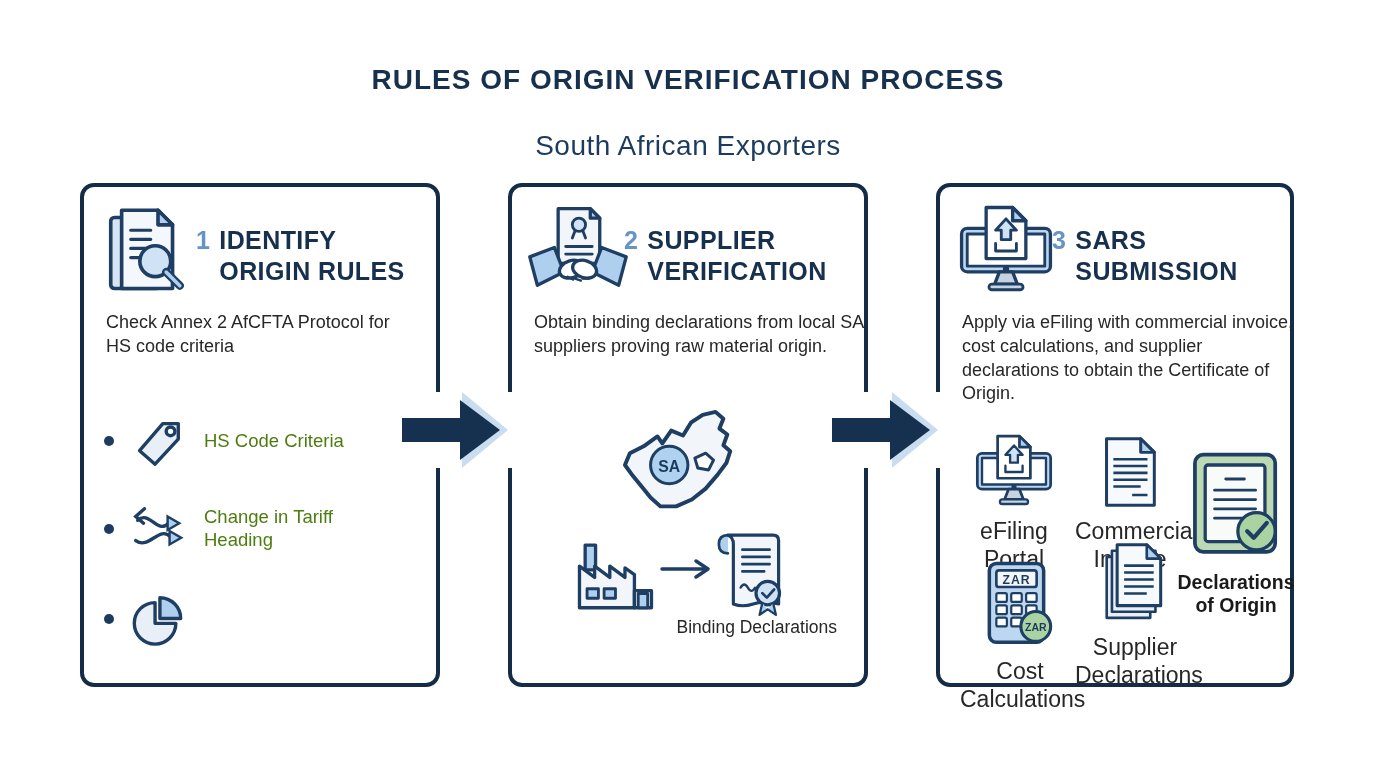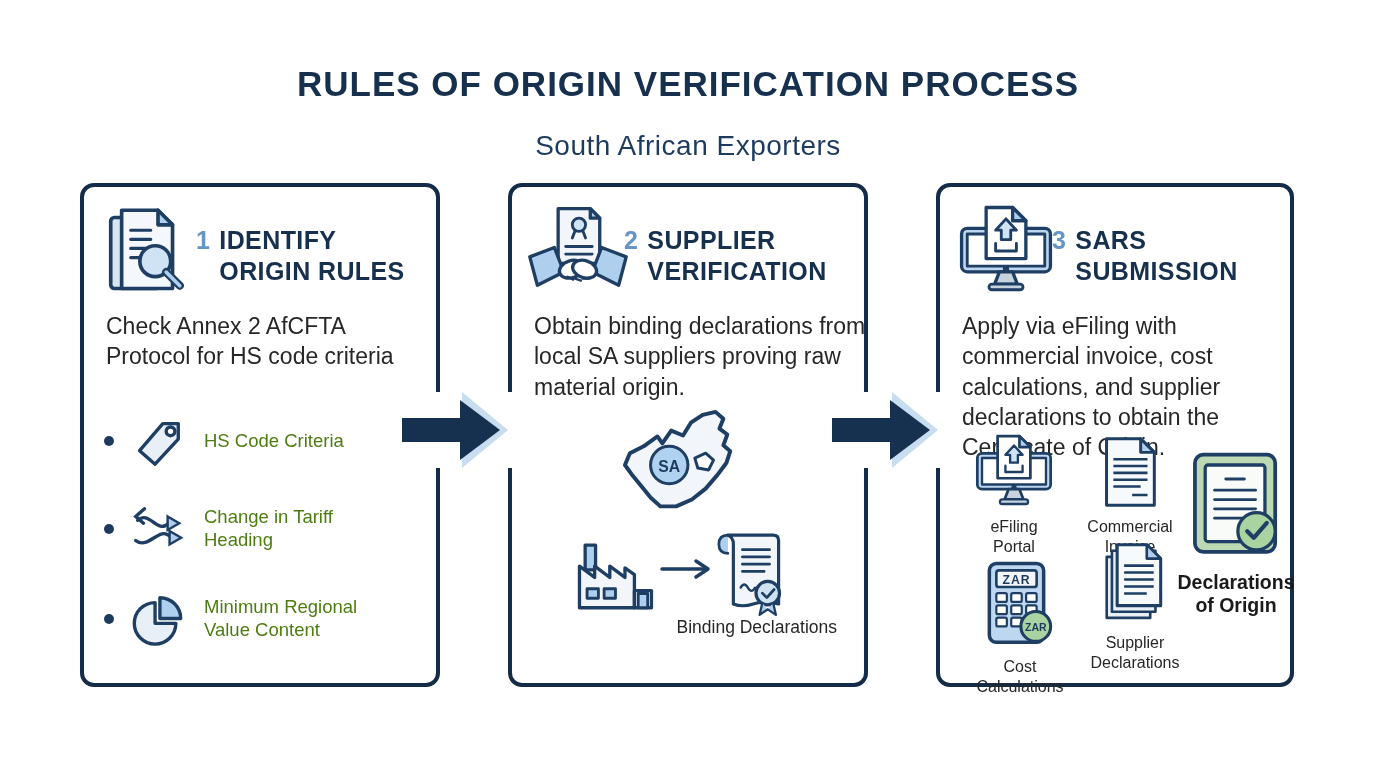--- a/index.html
+++ b/index.html
@@ -1,35 +1,35 @@
 <!DOCTYPE html>
 <html><head>
 <meta charset="utf-8">
 <style>
   * { margin:0; padding:0; box-sizing:border-box; }
   html,body { width:1376px; height:768px; background:#ffffff; overflow:hidden;
               font-family:"Liberation Sans", sans-serif; }
   .stage { position:relative; width:1376px; height:768px; background:#fff; }
 
   .main-title { position:absolute; left:0; top:64px; width:100%; text-align:center;
-    font-size:35px; font-weight:bold; letter-spacing:1px; color:#17304d; }
+    font-size:28px; font-weight:bold; letter-spacing:1px; color:#17304d; }
   .sub-title { position:absolute; left:0; top:110px; width:100%; text-align:center;
     font-size:28px; font-weight:normal; letter-spacing:0.5px; color:#1d3b5e;margin-top:20px; }
 
   .panel { position:absolute; top:183px; height:504px; width:360px;
     border:4px solid #142c47; border-radius:14px; background:#fff; }
   .panel-1 { left:80px; }
   .panel-2 { left:508px; }
   .panel-3 { left:936px; width:358px; }
 
   .hdr-icon { position:absolute; left:14px; top:16px; }
   .step-title { position:absolute; left:112px; top:38px; display:flex; gap:9px;
     font-size:25px; font-weight:bold; color:#17304d; letter-spacing:0.4px; line-height:1.25; }
   .step-num { color:#6695c5; }
-  .body-text { position:absolute; left:22px; top:124px; font-size:23px;
+  .body-text { position:absolute; left:22px; top:124px; font-size:18px;
     line-height:1.32; color:#272727; }
   .p1-body { width:302px; }
   .p2-body { width:332px; }
   .p3-body { width:336px; }
 
   .bullet-row { position:absolute; left:0; width:340px; height:64px;
     display:flex; align-items:center; }
   .bullet-row .dot { width:10px; height:10px; border-radius:50%; background:#1d3b5e;
     margin-left:20px; flex:0 0 auto; }
   .bullet-row .b-icon { margin-left:14px; flex:0 0 auto; }
@@ -37,21 +37,21 @@
     color:#4d7c0f; width:180px; }
 
   .sa-map { position:absolute; left:88px; top:216px; }
   .flow-factory { position:absolute; left:58px; top:348px; }
   .flow-arrow { position:absolute; left:148px; top:370px; }
   .flow-scroll { position:absolute; left:196px; top:336px; }
   .flow-label { position:absolute; left:160px; top:430px; width:165px; text-align:right;
     font-size:17.5px; line-height:1.25; color:#272727; }
 
   .grid-item { position:absolute; display:flex; flex-direction:column; align-items:center; }
-  .g-label { margin-top:6px; text-align:center; font-size:16px; line-height:1.22; color:#272727; }
+  .g-label { margin-top:6px; text-align:center; font-size:23px; line-height:1.22; color:#272727; }
   .g-label-bold { margin-top:8px; text-align:center; font-size:19.5px; line-height:1.2;
     font-weight:bold; color:#1a1a1a; }
   .gi-efiling  { left:26px;  top:246px; width:96px;  }
   .gi-invoice  { left:142px; top:246px; width:96px;  }
   .gi-cert     { left:246px; top:264px; width:100px; }
   .gi-calc     { left:32px;  top:372px; width:96px;  }
   .gi-suppl    { left:140px; top:352px; width:110px; }
 
   .big-arrow { position:absolute; top:392px; }
   .big-arrow-1 { left:402px; }
@@ -112,21 +112,20 @@
     </div>
 
     <div class="bullet-row" style="top:400px;">
       <div class="dot"></div>
       <svg class="b-icon" width="58" height="58" viewBox="0 0 60 60">
         <g stroke="#1e3e63" stroke-width="3.5" stroke-linejoin="round">
           <path d="M28 13 A21.5 21.5 0 1 0 49.5 34.5 L28 34.5 Z" fill="#e9eff6"></path>
           <path d="M33 8 A21.5 21.5 0 0 1 54.5 29.5 L33 29.5 Z" fill="#aecfee"></path>
         </g>
       </svg>
-      <div class="b-label">Minimum Regional Value Content</div>
     </div>
   </div>
 
   <div class="panel panel-2">
     <svg class="hdr-icon" width="104" height="104" viewBox="0 0 110 110">
       <g stroke="#1e3e63" stroke-width="3.5" stroke-linejoin="round" stroke-linecap="round">
         <path d="M34 6 H68 L78 16 V64 H34 Z" fill="#f2f6fa"></path>
         <path d="M68 6 V16 H78 Z" fill="#aecfee"></path>
         <circle cx="56" cy="23" r="7" fill="#cfe3f5" stroke-width="3"></circle>
         <path d="M52 29 l-3 8 M60 29 l3 8" stroke-width="3"></path>

